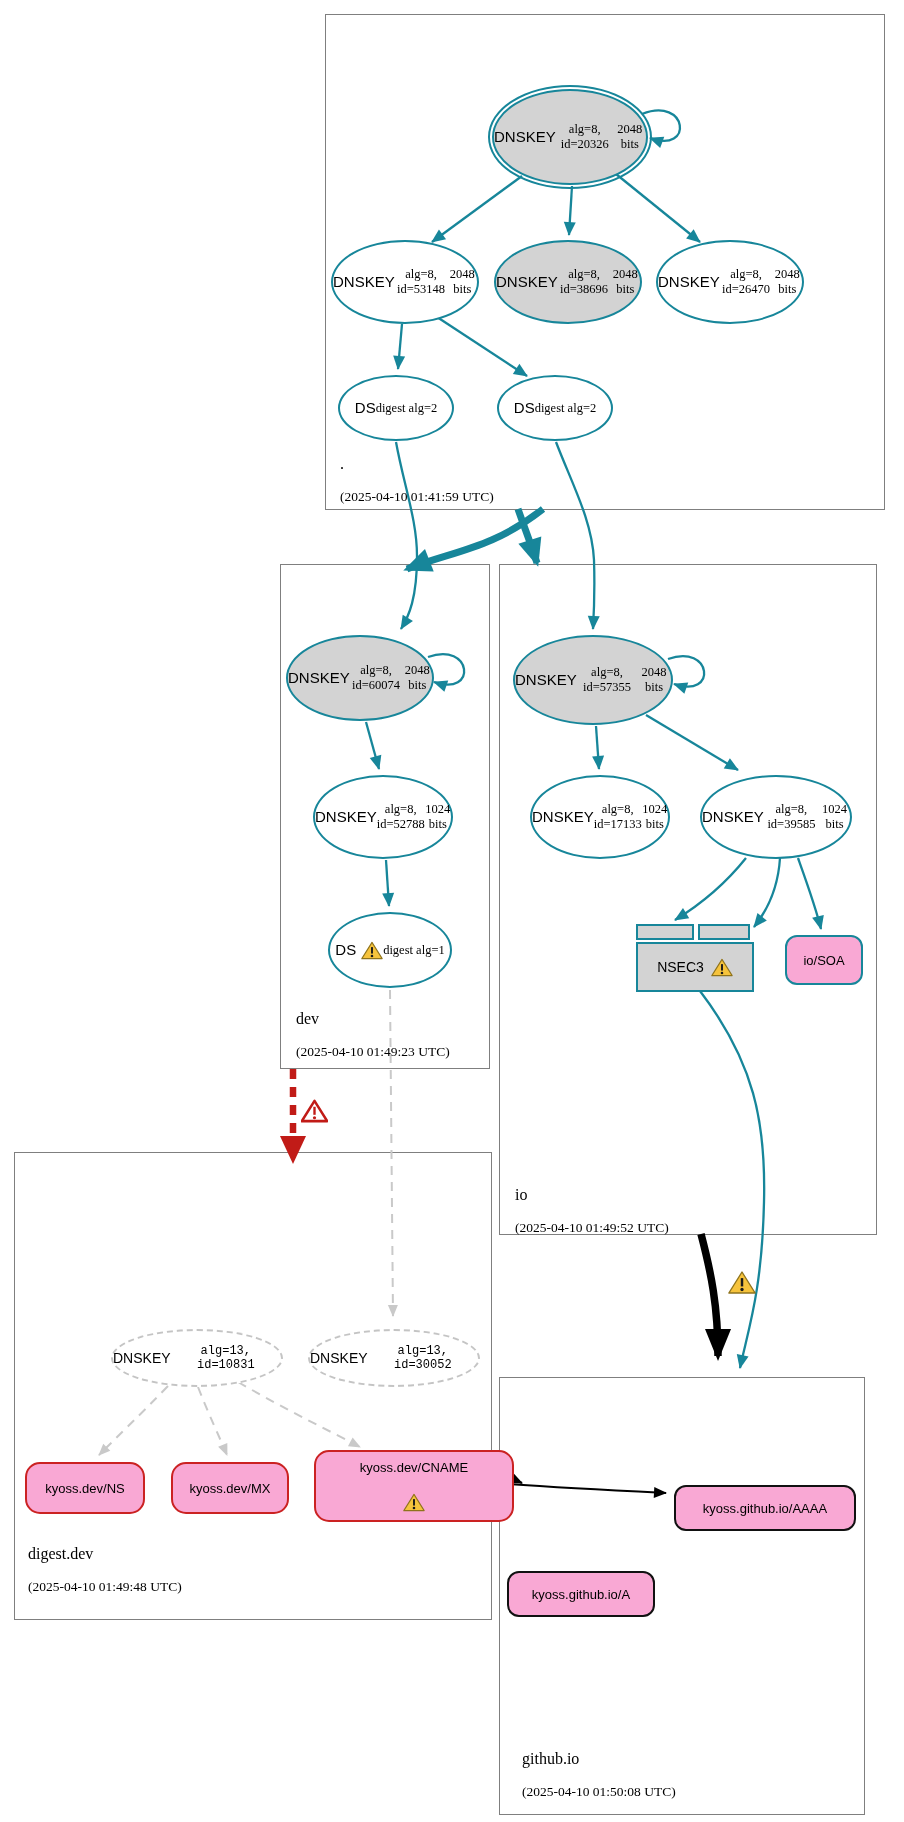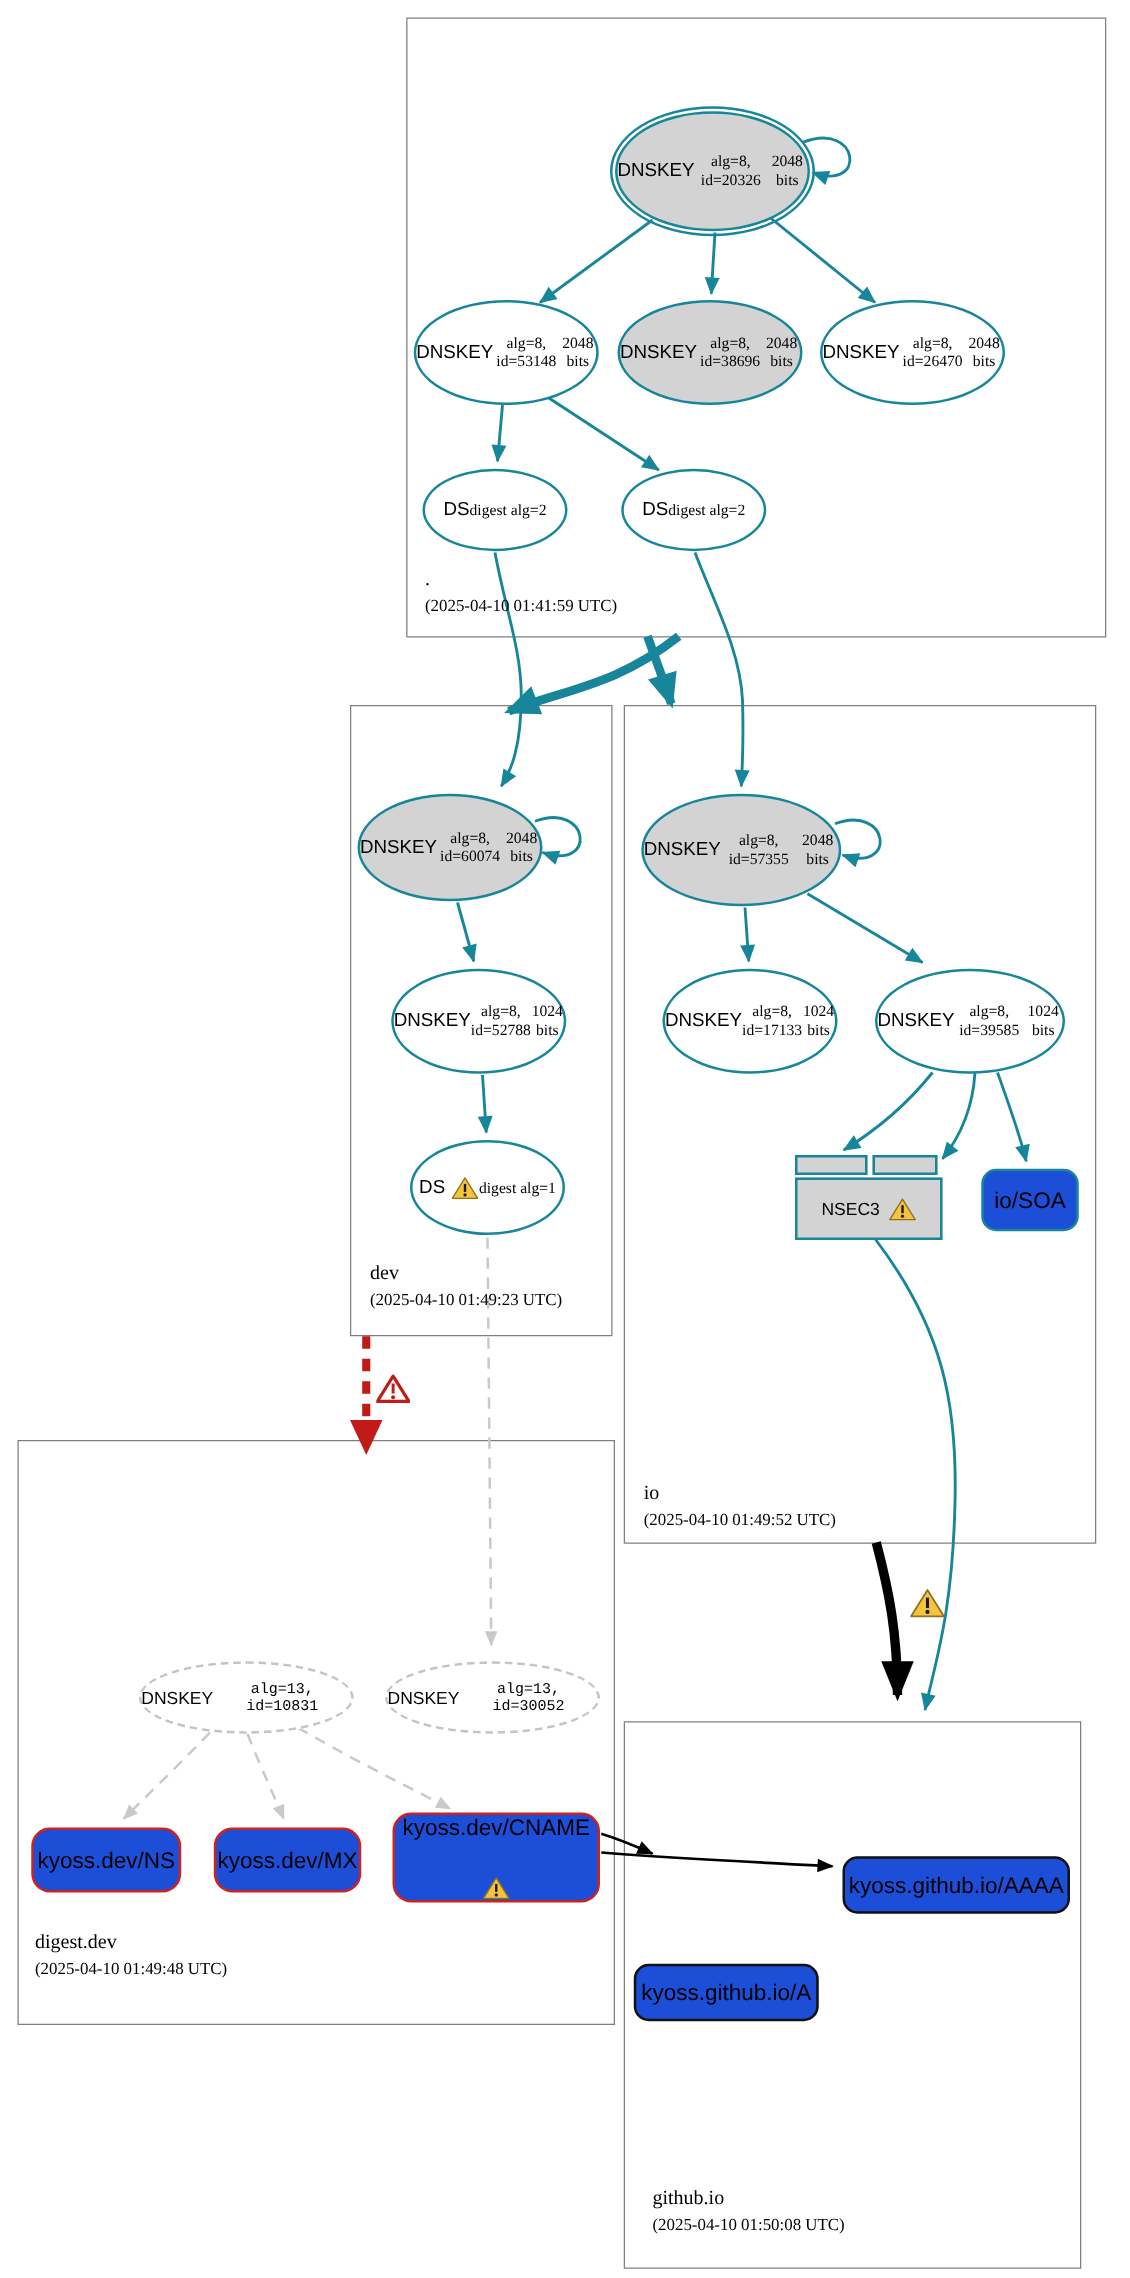--- a/index.html
+++ b/index.html
@@ -12,34 +12,34 @@
       z-index:2;box-sizing:border-box;}
   .gray{background:#d3d3d3;}
   .double::after{content:"";position:absolute;inset:-6px;border:2px solid #17869a;border-radius:50%;}
   .t{font-family:"Liberation Sans",sans-serif;font-size:15px;color:#000;}
   .d{font-family:"Liberation Serif",serif;font-size:12.5px;color:#000;}
   .trow{display:flex;align-items:center;gap:5px;justify-content:center;}
   .dashed-nd{border:2px dashed #c4c4c4;background:#fff;}
   .dashed-nd .t{font-size:14px;}
   .dashed-nd .d{font-size:12px;font-family:Liberation Mono, monospace;}
   .rrect{position:absolute;display:flex;flex-direction:column;align-items:center;justify-content:center;
-         background:#1d4ed8;text-align:center;z-index:2;box-sizing:border-box;
-         font-family:"Liberation Sans",sans-serif;font-size:18px;color:#000;}
+         background:#f9a8d4;text-align:center;z-index:2;box-sizing:border-box;
+         font-family:"Liberation Sans",sans-serif;font-size:13px;color:#000;}
   .red{border:2.5px solid #cb2222;border-radius:15px;}
   .blk{border:2px solid #111;border-radius:12px;}
   .teal-r{border:2px solid #17869a;border-radius:12px;}
   .nsec3{position:absolute;z-index:2;display:flex;flex-direction:column;box-sizing:border-box;}
   .ntabs{display:flex;gap:4px;height:16px;}
   .ntab{background:#d3d3d3;border:2px solid #17869a;box-sizing:border-box;}
   .nbody{margin-top:2px;flex:1;background:#d3d3d3;border:2px solid #17869a;box-sizing:border-box;
          display:flex;align-items:center;justify-content:center;gap:7px;
          font-family:"Liberation Sans",sans-serif;font-size:14px;}
   .zlabel{position:absolute;z-index:2;}
   .zname{font-family:"Liberation Serif",serif;font-size:16px;color:#000;}
-  .zts{font-family:"Liberation Serif",serif;font-size:13.5px;color:#000;margin-top:4px;}
+  .zts{font-family:"Liberation Serif",serif;font-size:13.5px;color:#000;margin-top:16px;}
   .warn-float{position:absolute;z-index:3;}
 </style>
 </head>
 <body>
 
 <div id="canvas">
 
   <div class="zbox" style="left:325px;top:14px;width:558px;height:494px;"></div>
   <div class="zbox" style="left:280px;top:564px;width:208px;height:503px;"></div>
   <div class="zbox" style="left:499px;top:564px;width:376px;height:669px;"></div>
@@ -223,21 +223,21 @@
   <div class="nd dashed-nd" style="left:308px;top:1329px;width:172px;height:58px;">
     <div class="t">DNSKEY</div>
     <div class="d">alg=13, id=30052</div>
   </div>
   <div class="rrect red" style="left:25px;top:1462px;width:120px;height:52px;">
     <span>kyoss.dev/NS</span>
   </div>
   <div class="rrect red" style="left:171px;top:1462px;width:118px;height:52px;">
     <span>kyoss.dev/MX</span>
   </div>
-  <div class="rrect red" style="left:314px;top:1450px;width:166px;height:72px;gap:18px;justify-content:space-between;">
+  <div class="rrect red" style="left:314px;top:1450px;width:200px;height:72px;gap:18px;">
     <span>kyoss.dev/CNAME</span>
     <svg width="22" height="19" viewBox="0 0 32 28">
       <path d="M16 2 L31 26 H1 Z" fill="#f6c33c" stroke="#8f731c" stroke-width="1.6" stroke-linejoin="round"></path>
       <rect x="14.6" y="9" width="2.8" height="9.5" fill="#1a1a1a"></rect>
         <circle cx="16" cy="22" r="1.9" fill="#1a1a1a"></circle>
     </svg>
   </div>
   <div class="zlabel" style="left:28px;top:1545px;">
     <div class="zname">digest.dev</div>
     <div class="zts">(2025-04-10 01:49:48 UTC)</div>

